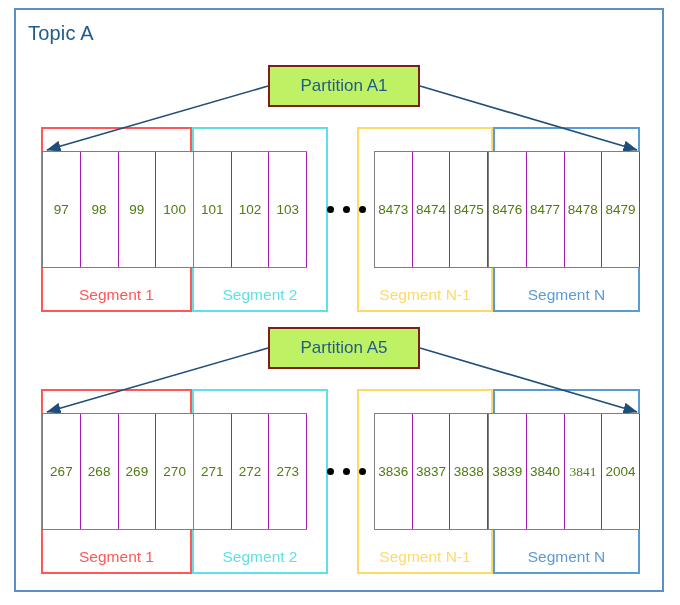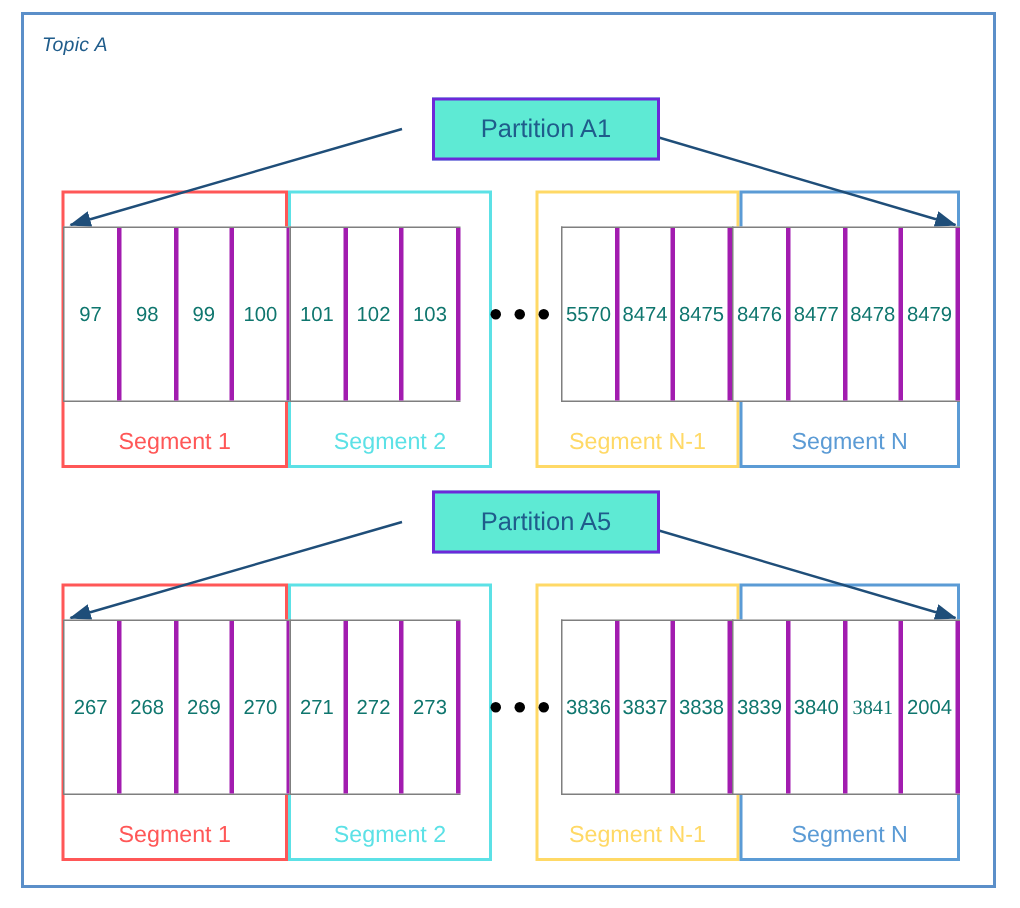--- a/index.html
+++ b/index.html
@@ -25,42 +25,40 @@
     width: 650px;
     height: 584px;
     border: 2px solid #5b8fc9;
     box-sizing: border-box;
     background: #ffffff;
   }
   .topic-title {
     position: absolute;
     left: 28px;
     top: 22px;
-    font-size: 13px;
+    font-size: 20px;
     color: #1f5c8b;
     letter-spacing: 0.2px;
     white-space: nowrap;
-    font-style: italic;
   }
   
   .partition-box {
     position: absolute;
     width: 152px;
     height: 42px;
-    border: 2px solid #6d28d9;
-    box-sizing: border-box;
-    background: #5eead4;
+    border: 2px solid #7f1d1d;
+    box-sizing: border-box;
+    background: #bef264;
     display: flex;
     align-items: center;
     justify-content: center;
     font-size: 17px;
     color: #1f5c8b;
     z-index: 6;
     white-space: nowrap;
-    margin-left: 20px;
   }
   #partition-box-0 { left: 268px; top: 65px; }
   #partition-box-1 { left: 268px; top: 327px; }
 
   
   .arrow-layer {
     position: absolute;
     left: 0;
     top: 0;
     width: 680px;
@@ -91,26 +89,26 @@
     position: absolute;
     display: flex;
     box-sizing: border-box;
     border: 1px solid #7f7f7f;
     border-right: none;
     background: #ffffff;
     z-index: 4;
   }
   .cell {
     box-sizing: border-box;
-    border-right: 3px solid #a21caf;
+    border-right: 1px solid #a21caf;
     display: flex;
     align-items: center;
     justify-content: center;
     font-size: 13.5px;
-    color: #0f766e;
+    color: #4d7c0f;
     height: 100%;
   }
   
   .ellipsis {
     position: absolute;
     display: flex;
     align-items: center;
     gap: 9px;
     z-index: 5;
   }
@@ -163,21 +161,21 @@
         </div>
         <div class="cell-strip" style="left: 193px; top: 151px; width: 114px; height: 117px;">
           <div class="cell" style="width: 38px;">101</div>
           <div class="cell" style="width: 38px;">102</div>
           <div class="cell" style="width: 38px;">103</div>
         </div>
         <div class="segment-box" style="left: 357px; top: 127px; width: 136px; height: 185px; border-color: rgb(255, 217, 102);">
           <div class="segment-label" style="color: rgb(255, 217, 102);">Segment N-1</div>
         </div>
         <div class="cell-strip" style="left: 374px; top: 151px; width: 114px; height: 117px;">
-          <div class="cell" style="width: 38px;">5570</div>
+          <div class="cell" style="width: 38px;">8473</div>
           <div class="cell" style="width: 38px;">8474</div>
           <div class="cell" style="width: 38px;">8475</div>
         </div>
         <div class="segment-box" style="left: 493px; top: 127px; width: 147px; height: 185px; border-color: rgb(91, 155, 213);">
           <div class="segment-label" style="color: rgb(91, 155, 213);">Segment N</div>
         </div>
         <div class="cell-strip" style="left: 488px; top: 151px; width: 152px; height: 117px; justify-content: space-between;">
           <div class="cell" style="width: 38px;">8476</div>
           <div class="cell" style="width: 38px;">8477</div>
           <div class="cell" style="width: 38px;">8478</div>

